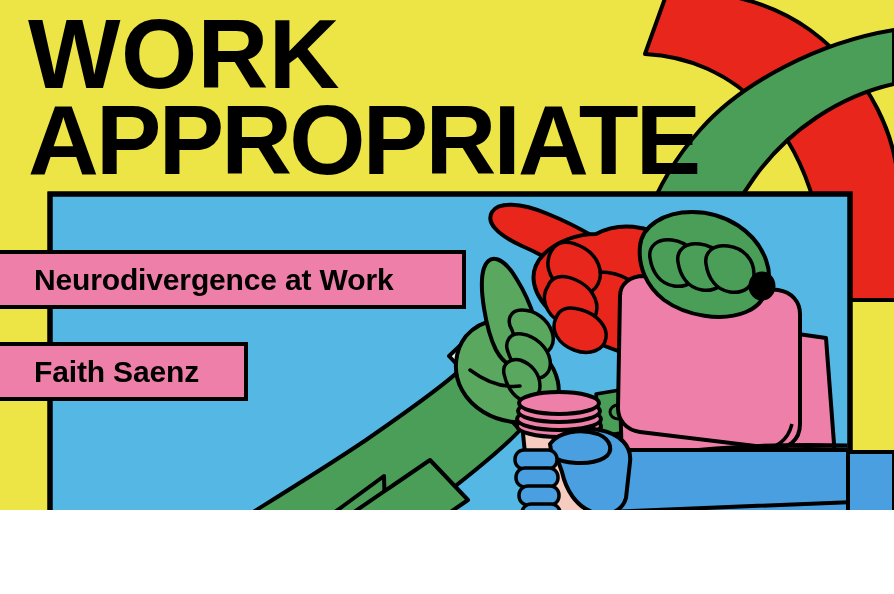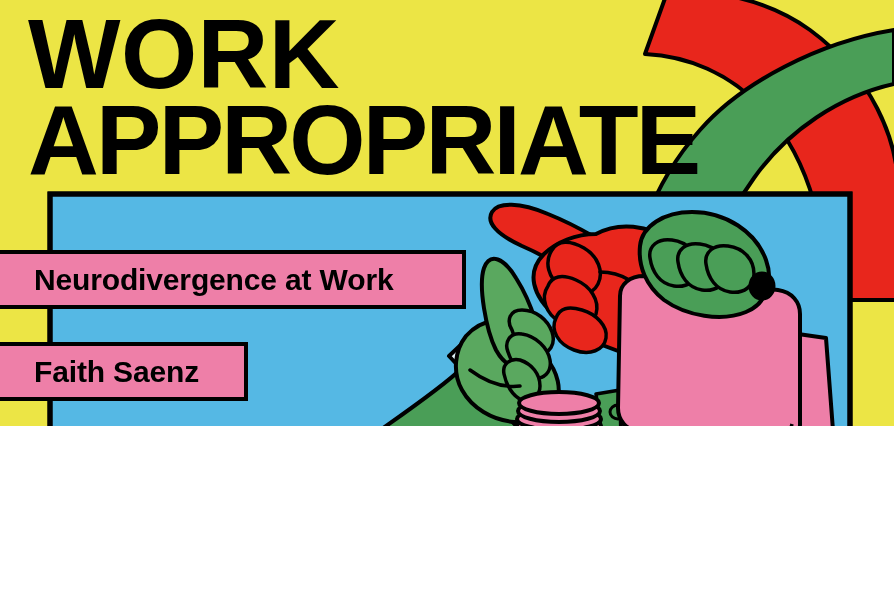--- a/index.html
+++ b/index.html
@@ -3,21 +3,21 @@
 <meta charset="utf-8">
 <style>
   html, body {
     margin: 0;
     padding: 0;
     background: #ffffff;
   }
   #poster {
     position: relative;
     width: 894px;
-    height: 426px;
+    height: 510px;
     overflow: hidden;
     font-family: "Liberation Sans", sans-serif;
     background: #eab308;
   }
   #art {
     position: absolute;
     left: 0; top: 0;
     width: 894px;
     height: 594px;
   }

